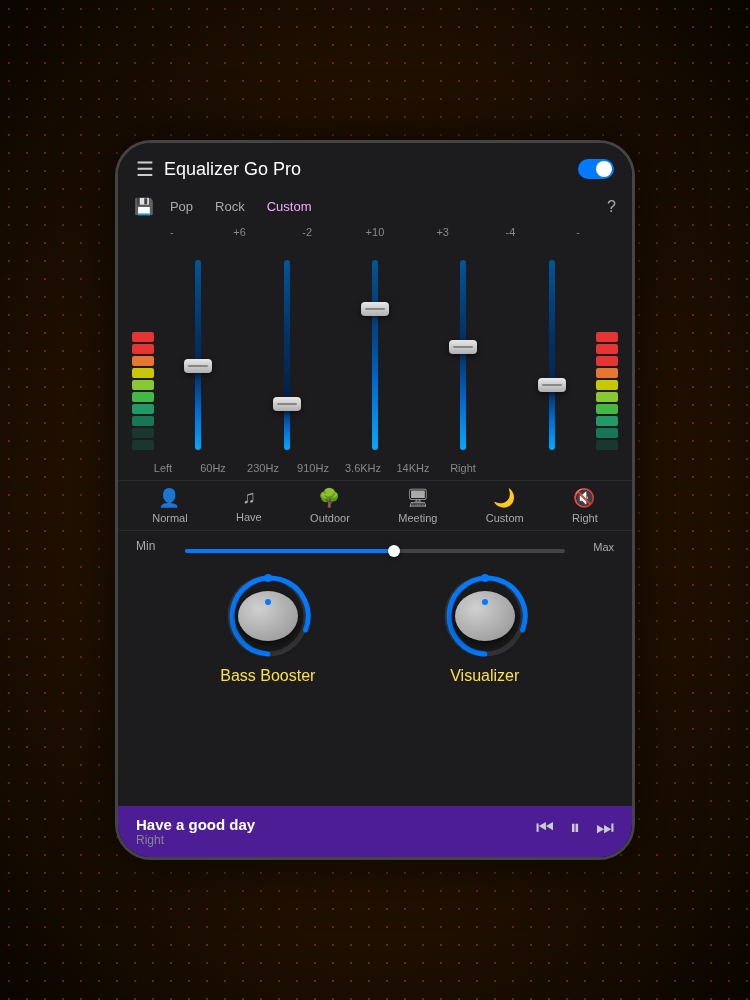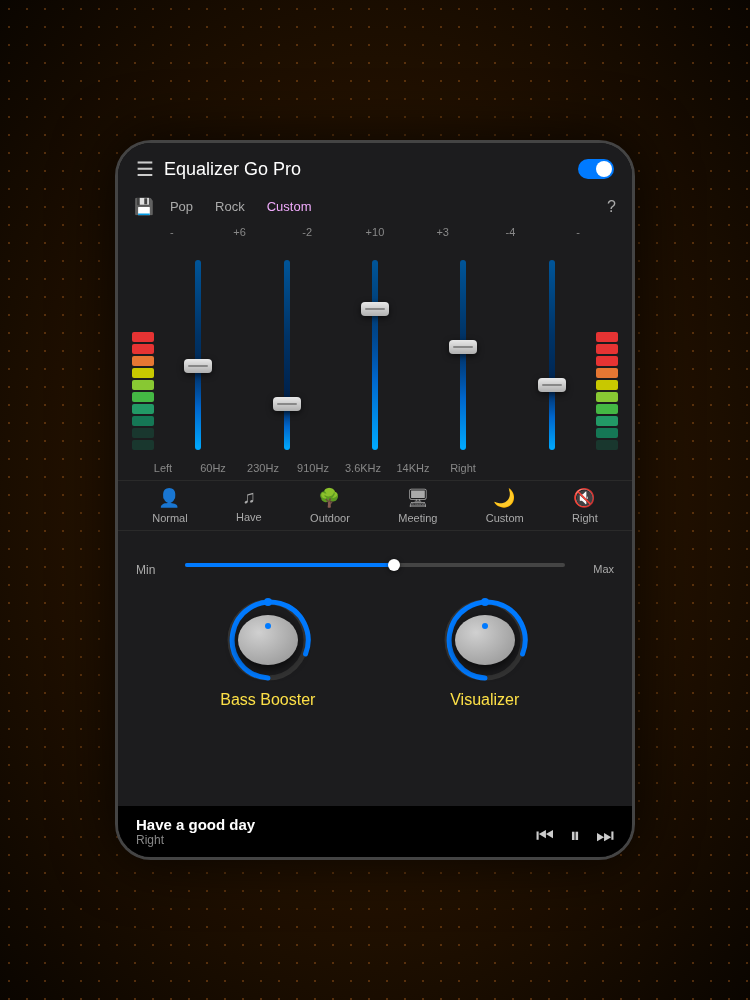--- a/index.html
+++ b/index.html
@@ -234,24 +234,23 @@
       color: #aaa;
       font-size: 18px;
     }
     .mode-label {
       color: #aaa;
       font-size: 11px;
     }
     
     .volume-row {
       display: flex;
-      align-items: flex-start;
+      align-items: flex-end;
       padding: 8px 18px;
       gap: 24px;
-      margin-top: 24px;
     }
     .vol-label {
       color: #aaa;
       font-size: 12px;
       width: 25px;
     }
     .vol-slider-track {
       flex: 1;
       height: 4px;
       background: #444;
@@ -326,23 +325,23 @@
       background: #007AFF;
       border-radius: 50%;
     }
     .knob-label {
       color: #fde047;
       font-size: 16px;
     }
     
     .now-playing {
       display: flex;
-      align-items: flex-end;
+      align-items: flex-start;
       padding: 10px 18px;
-      background: #000000;
+      background: #4c1d95;
       margin-top: auto;
     }
     .track-info { flex: 1; }
     .track-title {
       color: #fff;
       font-size: 15px;
       font-weight: 600;
     }
     .track-artist {
       color: #888;

